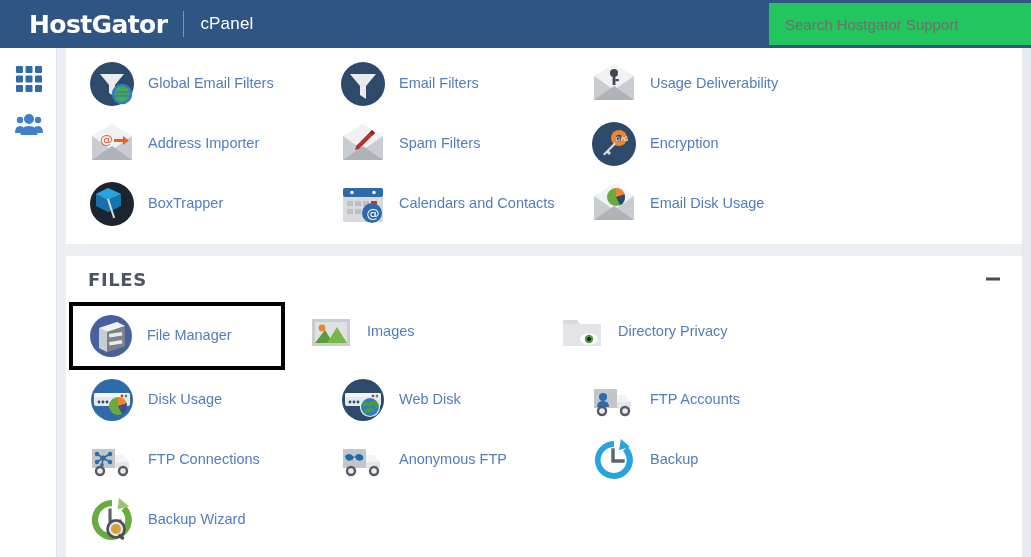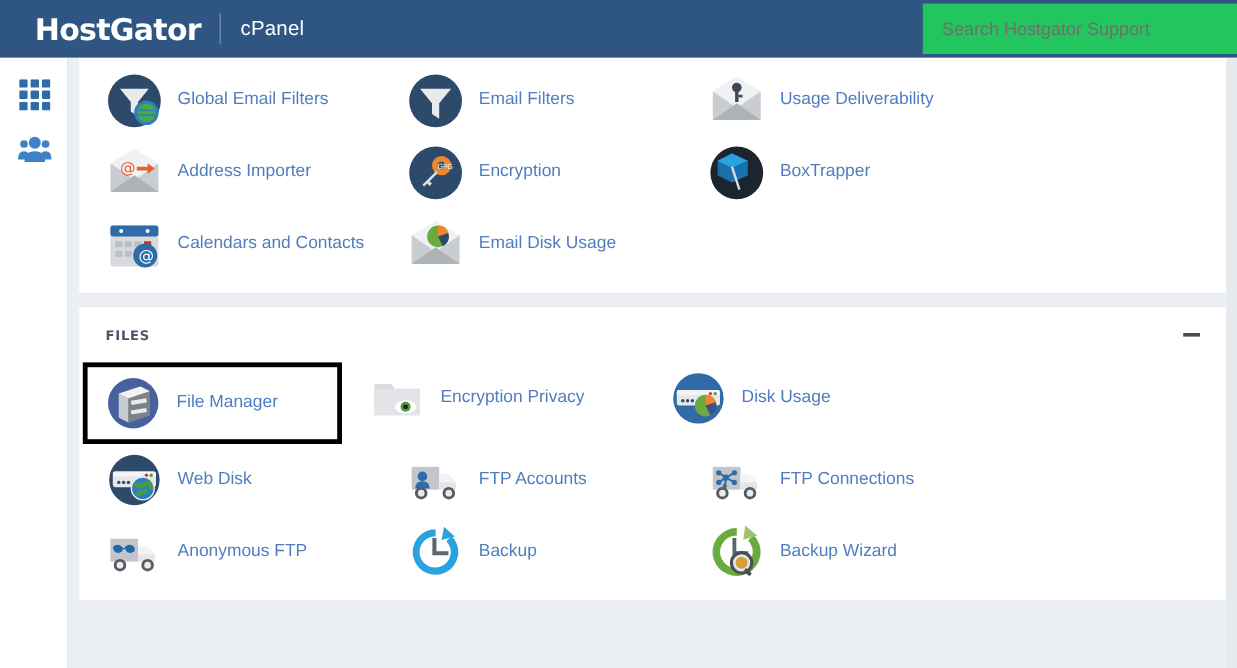--- a/index.html
+++ b/index.html
@@ -83,21 +83,21 @@
   }
 
   
   .section-head {
     height: 46px;
     display: flex; align-items: center;
     padding: 0 22px;
     position: relative;
   }
   .section-title {
-    font-size: 11px;
+    font-size: 18px;
     font-weight: bold;
     letter-spacing: 0.6px;
     color: #4a5568;
     font-family: "DejaVu Sans", sans-serif;
   }
   .collapse-btn {
     position: absolute; right: 22px; top: 50%;
     transform: translateY(-50%);
     width: 14px; height: 3px;
     background: #4c4c4c;
@@ -239,20 +239,32 @@
             <rect x="4" y="16" width="40" height="24" fill="#c9cdd1"></rect>
             <path d="M4 16 L24 4 L44 16 L24 30z" fill="#f0f1f2"></path>
             <path d="M4 40 L24 26 L44 40z" fill="#aeb3b8"></path>
             <text x="12" y="24" font-size="13" font-family="DejaVu Sans, sans-serif" fill="#e8602c">@</text>
             <path d="M26 19 h9 v-3 l6 4.5 -6 4.5 v-3 h-9z" fill="#e8602c"></path>
           </svg>
         </span>
         <span class="lbl">Address Importer</span>
       </div>
 
+      <div class="item">
+        <span class="ico">
+          <svg width="48" height="48" viewBox="0 0 48 48">
+            <rect x="4" y="16" width="40" height="24" fill="#c9cdd1"></rect>
+            <path d="M4 16 L24 4 L44 16 L24 30z" fill="#f0f1f2"></path>
+            <path d="M4 40 L24 26 L44 40z" fill="#aeb3b8"></path>
+            <path d="M33 10 L36 13 L20 29 L16 30 L17 26z" fill="#b3352e"></path>
+            <path d="M33 10 L36 13 L33.5 15.5 L30.5 12.5z" fill="#8c2822"></path>
+          </svg>
+        </span>
+        <span class="lbl">Spam Filters</span>
+      </div>
 
       <div class="item">
         <span class="ico">
           <svg width="48" height="48" viewBox="0 0 48 48">
             <circle cx="24" cy="24" r="22" fill="#2e4a6b"></circle>
             <circle cx="29" cy="18" r="8" fill="#f0862a"></circle>
             <circle cx="29" cy="18" r="3.2" fill="#2e4a6b"></circle>
             <path d="M25 22 L13 34 l1.5 1.5 L17 33 l2 2 2-2 -2-2 6.5-6.5z" fill="#d9dbdd"></path>
             <text x="25.5" y="21" font-size="6" font-family="DejaVu Sans, sans-serif" fill="#fff">GPG</text>
           </svg>
@@ -331,32 +343,44 @@
             <path d="M12 16 L30 10 L38 14 L20 20z" fill="#f1f2f3"></path>
             <path d="M12 16 L20 20 L20 40 L12 36z" fill="#c9ccd0"></path>
             <path d="M20 20 L38 14 L38 34 L20 40z" fill="#7d8288"></path>
             <rect x="22" y="22" width="13" height="3.5" fill="#e9eaec" transform="rotate(-9 22 22)"></rect>
             <rect x="22" y="30" width="13" height="3.5" fill="#e9eaec" transform="rotate(-9 22 30)"></rect>
           </svg>
         </span>
         <span class="lbl">File Manager</span>
       </div>
 
+      <div class="item">
+        <span class="ico">
+          <svg width="48" height="48" viewBox="0 0 48 48">
+            <rect x="5" y="11" width="38" height="27" fill="#c9cdd1"></rect>
+            <rect x="8" y="14" width="32" height="21" fill="#dfe2e5"></rect>
+            <circle cx="15" cy="20" r="3.4" fill="#f0862a"></circle>
+            <path d="M8 35 L18 22 L26 35z" fill="#5b9b3f"></path>
+            <path d="M20 35 L30 19 L40 35z" fill="#7ab648"></path>
+          </svg>
+        </span>
+        <span class="lbl">Images</span>
+      </div>
 
       <div class="item">
         <span class="ico">
           <svg width="48" height="48" viewBox="0 0 48 48">
             <path d="M5 12 h14 l3 4 h21 v22 H5z" fill="#d8dadd"></path>
             <rect x="5" y="16" width="38" height="22" fill="#e2e4e7"></rect>
             <ellipse cx="31" cy="31" rx="9" ry="5.5" fill="#fff"></ellipse>
             <circle cx="31" cy="31" r="4.2" fill="#4c9b3f"></circle>
             <circle cx="31" cy="31" r="2" fill="#1d1d1d"></circle>
           </svg>
         </span>
-        <span class="lbl">Encryption Privacy</span>
+        <span class="lbl">Directory Privacy</span>
       </div>
 
       <div class="item">
         <span class="ico">
           <svg width="48" height="48" viewBox="0 0 48 48">
             <circle cx="24" cy="24" r="21" fill="#2e6ba8"></circle>
             <rect x="6" y="17" width="36" height="13" rx="2" fill="#e5e7ea"></rect>
             <rect x="6" y="17" width="36" height="4" rx="2" fill="#f4f5f6"></rect>
             <g fill="#2e4a6b">
                 <circle cx="11" cy="26" r="1.4"></circle>

